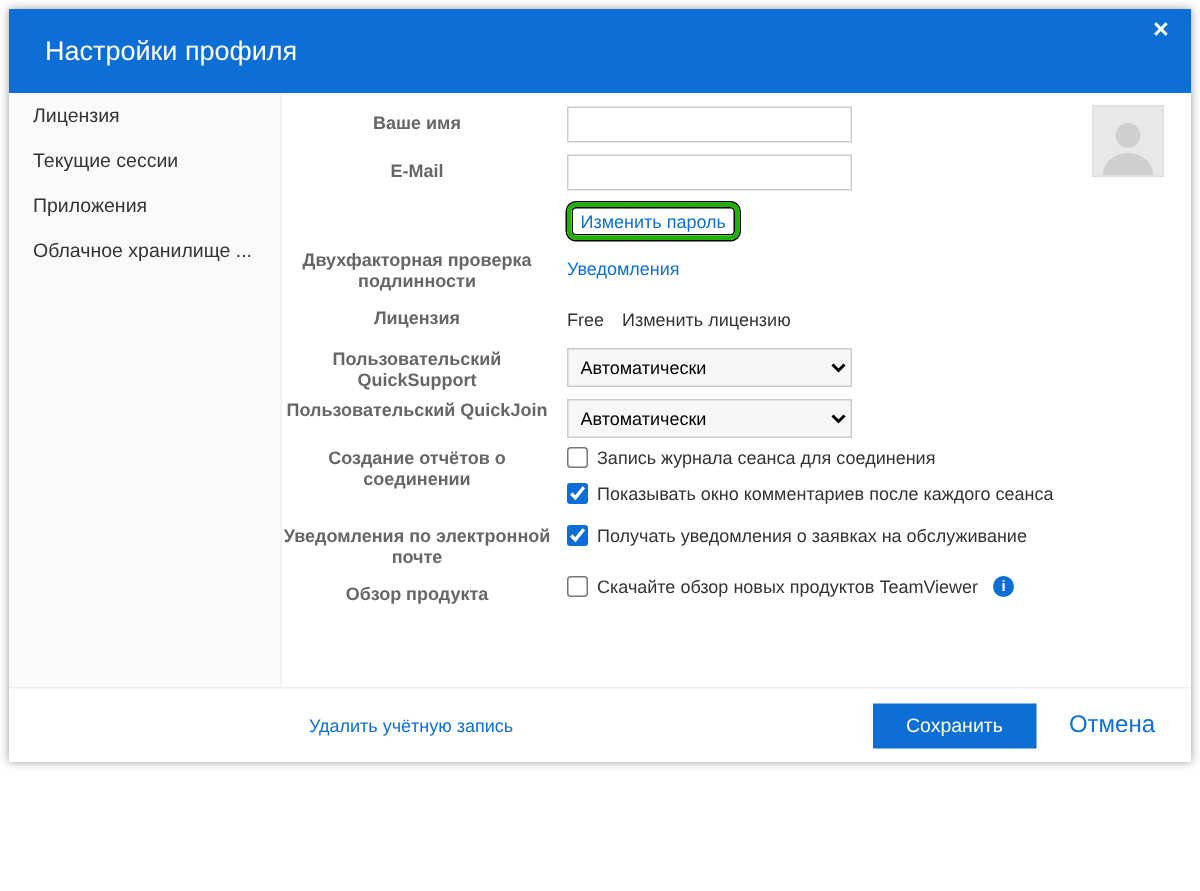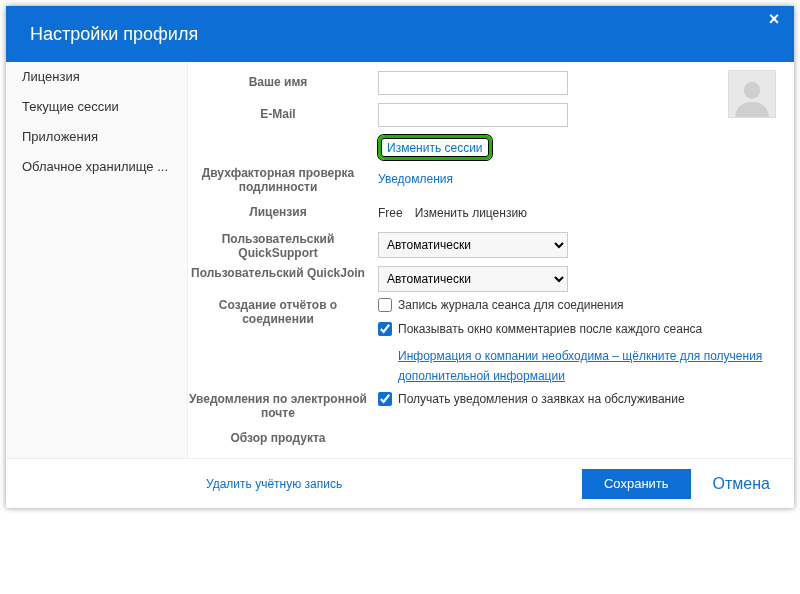--- a/index.html
+++ b/index.html
@@ -65,21 +65,21 @@
           </div>
 
         <div class="lab">E-Mail</div>
         <div class="field">
             <input type="text" class="blurred" value="                       " style="">
           </div>
 
         <div></div>
         <div class="field">
           <span class="highlight-box">
-            <span class="link">Изменить сессии</span>
+            <span class="link">Изменить пароль</span>
           </span>
         </div>
 
         <div class="lab multi">Двухфакторная проверка подлинности</div>
         <div class="field">
             <span class="link">Уведомления</span>
           </div>
 
         <div class="lab">Лицензия</div>
         <div class="field">
@@ -100,34 +100,38 @@
         <div class="lab multi">Создание отчётов о соединении</div>
         <div class="check-col">
           <label class="check-row">
               <input type="checkbox" style="">
               <span>Запись журнала сеанса для соединения</span>
             </label>
           <label class="check-row">
               <input type="checkbox" checked="" style="">
               <span>Показывать окно комментариев после каждого сеанса</span>
             </label>
-          <div class="check-row" style="padding-left:20px;">
-              <span class="link underline" style="line-height:20px">Информация о компании необходима – щёлкните для получения дополнительной информации</span>
-            </div>
         </div>
 
         <div class="lab multi">Уведомления по электронной почте</div>
         <div class="check-col">
           <label class="check-row">
               <input type="checkbox" checked="" style="">
               <span>Получать уведомления о заявках на обслуживание</span>
             </label>
         </div>
 
         <div class="lab">Обзор продукта</div>
+        <div class="check-col">
+          <label class="check-row">
+            <input type="checkbox" style="">
+            <span>Скачайте обзор новых продуктов TeamViewer</span>
+            <span class="info-dot">i</span>
+          </label>
+        </div>
       </div>
     </div>
   </div>
   <div class="footer">
     <span class="link">Удалить учётную запись</span>
     <span class="spacer"></span>
     <button class="btn-primary">Сохранить</button>
     <button class="btn-link">Отмена</button>
   </div>
 </div>

